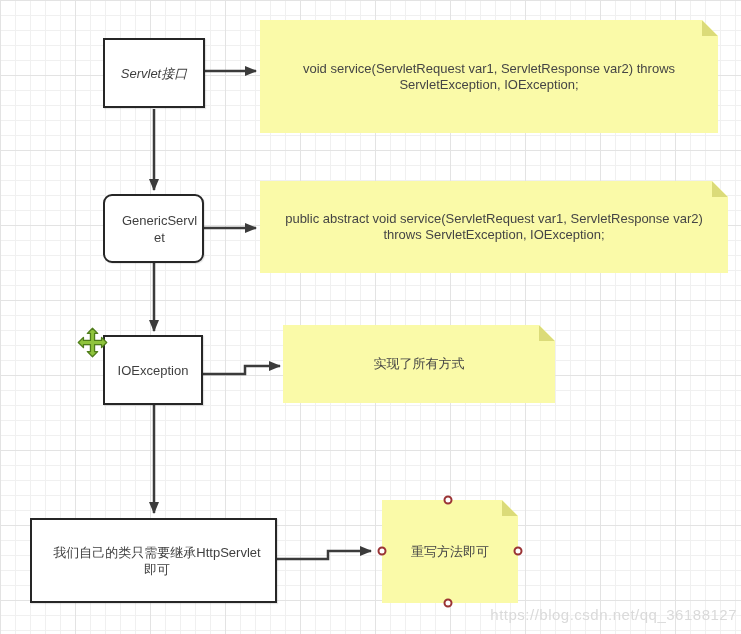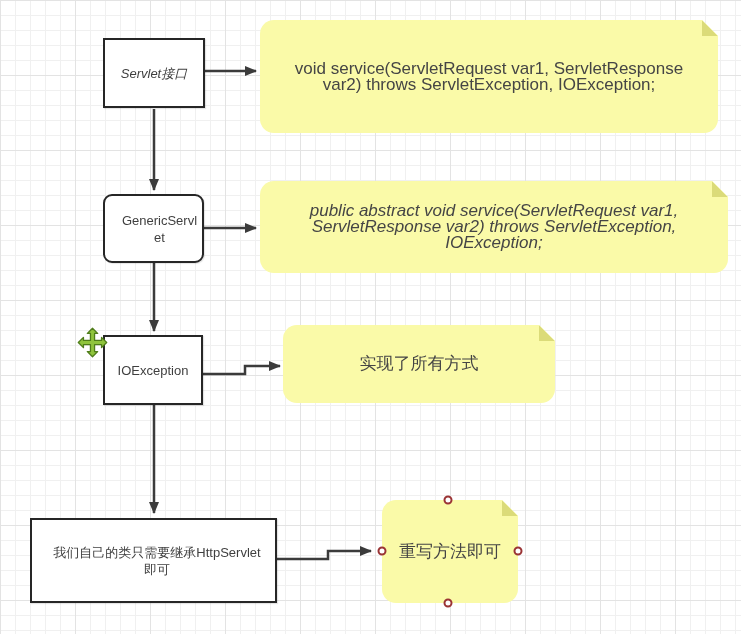--- a/index.html
+++ b/index.html
@@ -26,23 +26,22 @@
     color:#3f3f3f;font-size:13px;line-height:17px;
     box-shadow:1px 1px 1px rgba(0,0,0,0.10);
   }
   .node .lbl span{display:block;}
   .node.rounded{border-radius:9px;}
   .note{
     position:absolute;
     background:#fafaa8;
     display:flex;align-items:center;justify-content:center;
     text-align:center;
-    color:#454545;font-size:17px;line-height:16px;
+    color:#454545;font-size:13px;line-height:16px;
     clip-path:polygon(0 0, calc(100% - 16px) 0, 100% 16px, 100% 100%, 0 100%);
-    border-radius:14px;
   }
   .note .fold{
     content:"";
     position:absolute;top:0;right:0;width:16px;height:16px;
     background:#dbdb79;
     clip-path:polygon(0 0, 100% 100%, 0 100%);
   }
   .note .txt{position:relative;width:100%;box-sizing:border-box;}
   svg.wires{position:absolute;left:0;top:0;pointer-events:none;}
   svg.wires path{pointer-events:stroke;}
@@ -76,21 +75,21 @@
     <path d="M203 374 L245 374 L245 366 L280 366" fill="none" stroke="#3b3b3b" stroke-width="2.5" marker-end="url(#ah)"></path>
     <path d="M154 405 L154 513" fill="none" stroke="#3b3b3b" stroke-width="2.5" marker-end="url(#ah)"></path>
     <path d="M277 559 L328 559 L328 551 L371 551" fill="none" stroke="#3b3b3b" stroke-width="2.5" marker-end="url(#ah)"></path>
   </svg>
 
   <div class="note" style="left:260px;top:20px;width:458px;height:113px;">
     <div class="fold"></div>
     <div class="txt" style="padding:0 30px;">void service(ServletRequest var1, ServletResponse var2) throws ServletException, IOException;</div>
   </div>
 
-  <div class="note" style="left:260px;top:181px;width:468px;height:92px;font-style:italic;">
+  <div class="note" style="left:260px;top:181px;width:468px;height:92px;">
     <div class="fold"></div>
     <div class="txt" style="padding:0 24px;">public abstract void service(ServletRequest var1, ServletResponse var2) throws ServletException, IOException;</div>
   </div>
 
   <div class="note" style="left:283px;top:325px;width:272px;height:78px;">
     <div class="fold"></div>
     <div class="txt">实现了所有方式</div>
   </div>
 
   <div class="note" style="left:382px;top:500px;width:136px;height:103px;">
@@ -122,14 +121,15 @@
     <div class="lbl">
         <span>我们自己的类只需要继承HttpServlet</span>
         <span>即可</span>
       </div>
   </div>
 
   <svg class="move-icon" viewBox="0 0 24 24">
     <path d="M12 1 L16 5 L13.6 5 L13.6 10.4 L19 10.4 L19 8 L23 12 L19 16 L19 13.6 L13.6 13.6 L13.6 19 L16 19 L12 23 L8 19 L10.4 19 L10.4 13.6 L5 13.6 L5 16 L1 12 L5 8 L5 10.4 L10.4 10.4 L10.4 5 L8 5 Z" fill="#8fc43c" stroke="#4f7d1a" stroke-width="1" stroke-linejoin="round"></path>
   </svg>
 
+  <div class="watermark">https://blog.csdn.net/qq_36188127</div>
 
 </div>
 
 </body></html>

